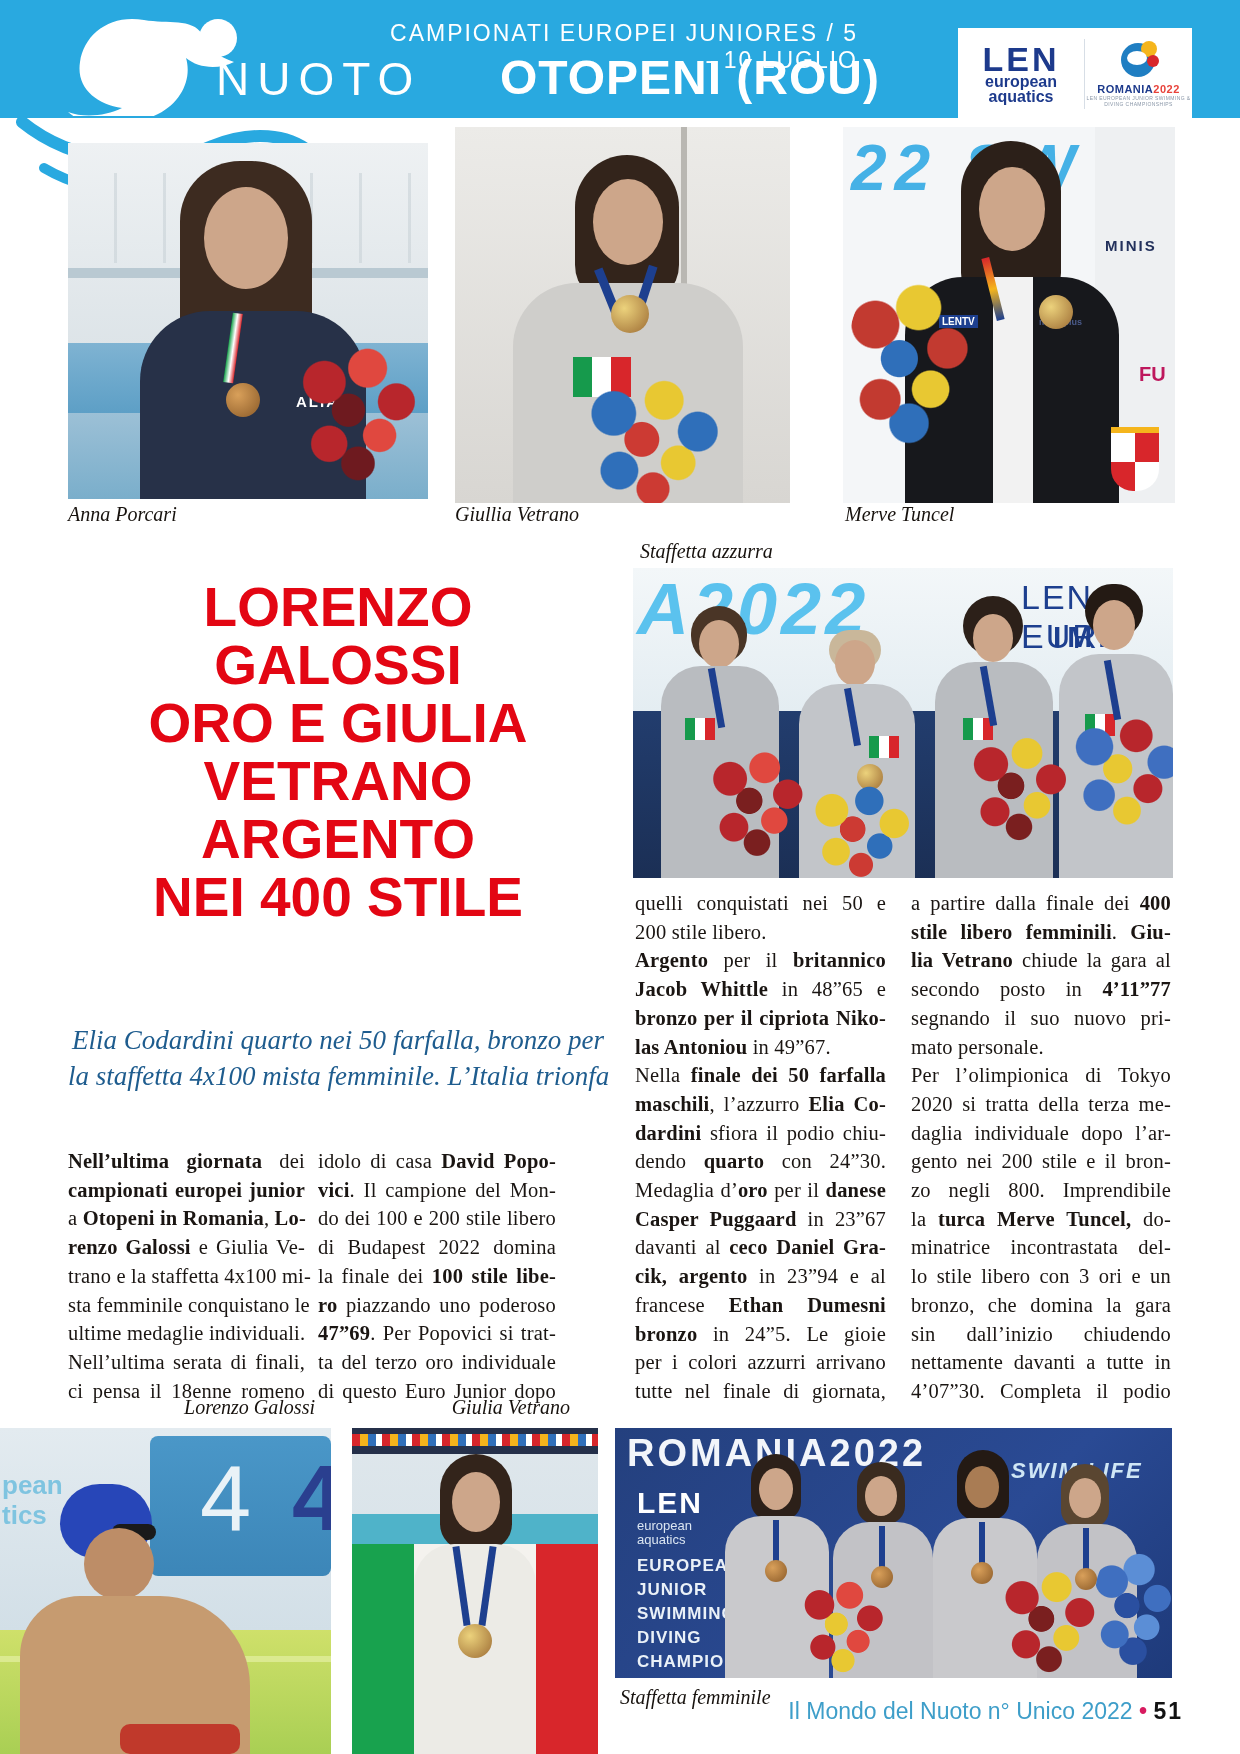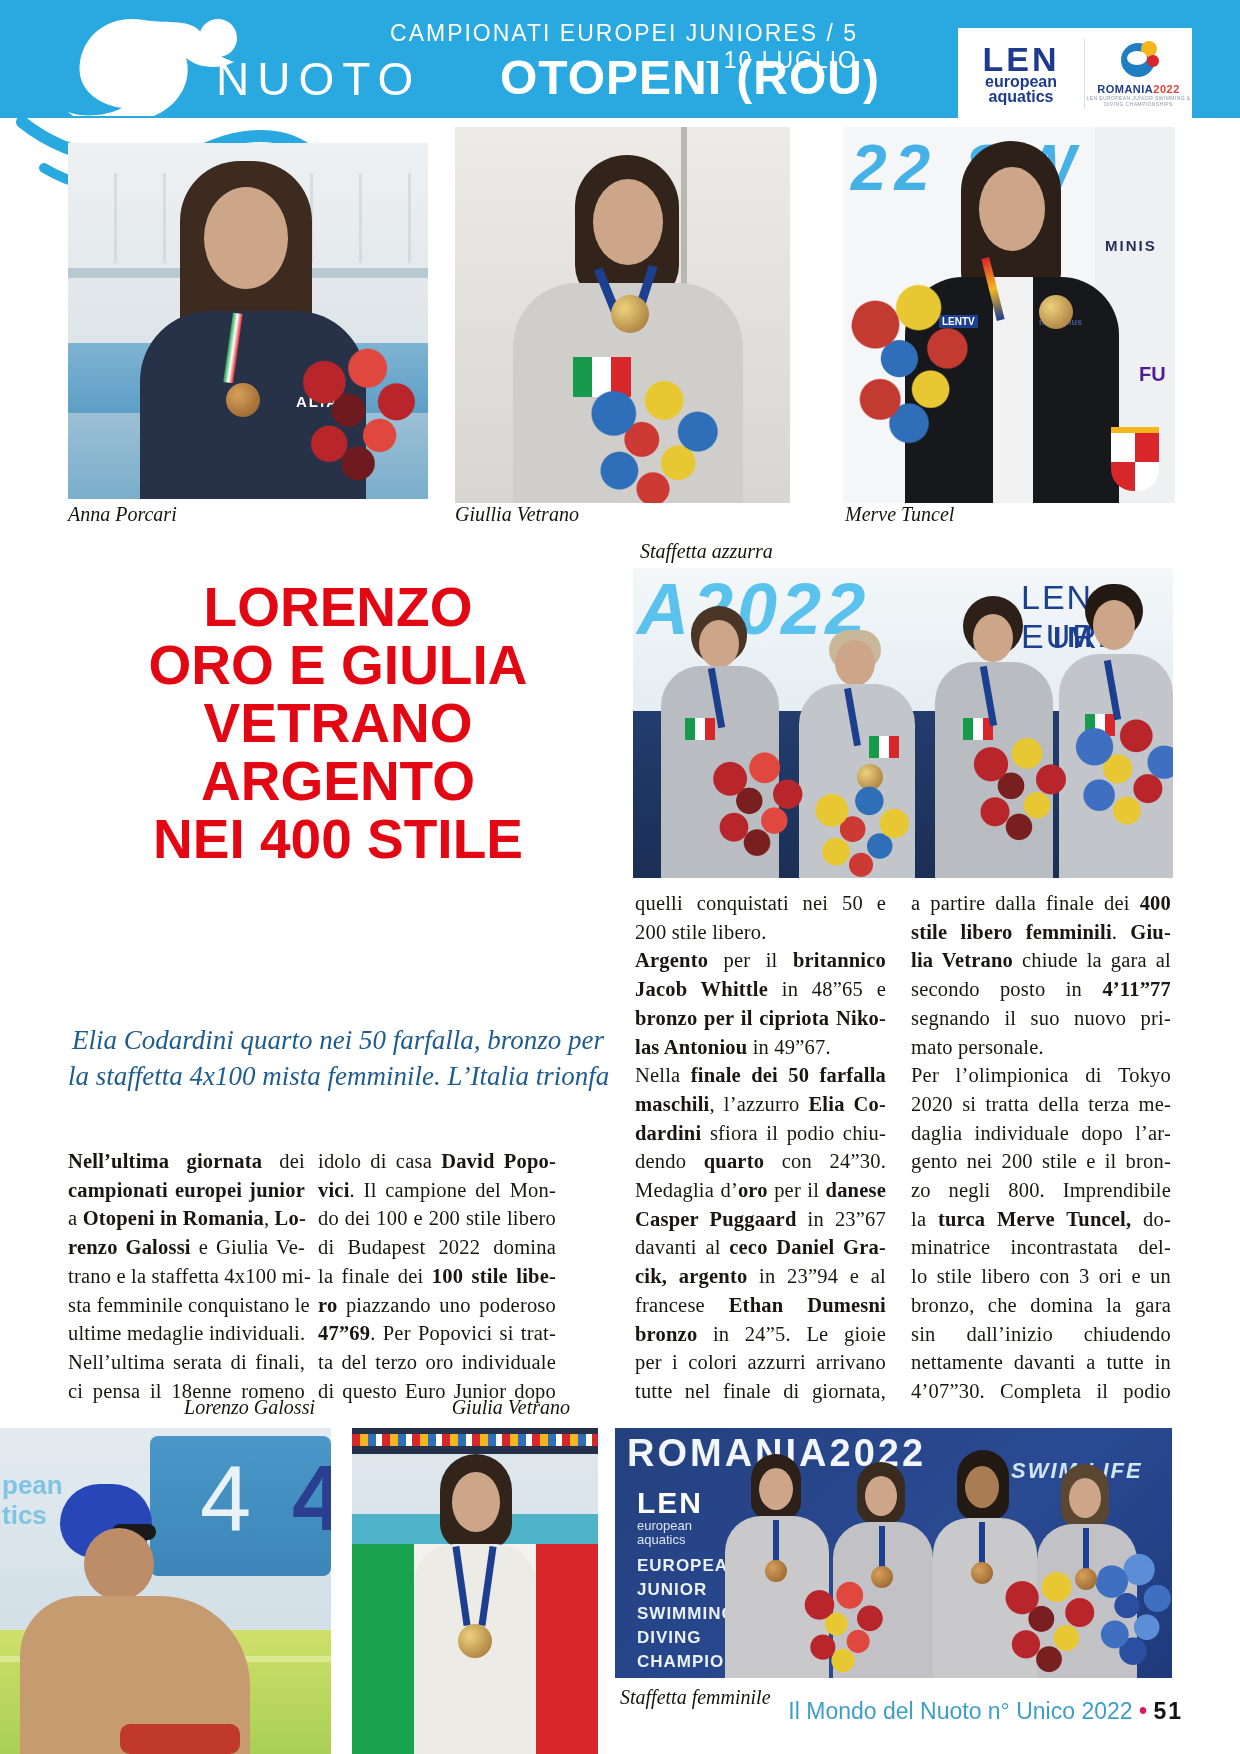--- a/index.html
+++ b/index.html
@@ -127,21 +127,21 @@
     <div class="rib" style="left:186px;top:138px;width:9px;height:50px;transform:rotate(18deg);"></div>
     <div class="medal" style="left:156px;top:168px;width:38px;height:38px;"></div>
     <div class="bouq" style="left:128px;top:250px;width:140px;height:130px;--c1:#2f6fba;--c2:#e8c832;--c3:#cc3a33;"></div>
   </div>
   <div class="d cap" style="left:455px;top:503px;">Giullia Vetrano</div>
 
   <div class="photo" style="left:843px;top:127px;width:332px;height:376px;background:#f4f6f8;">
     <div class="ovtxt" style="left:8px;top:4px;font-size:64px;font-style:italic;color:#45b1e6;letter-spacing:8px;">22 SW</div>
     <div class="d" style="left:252px;top:0;width:80px;height:376px;background:#eef0f2;"></div>
     <div class="ovtxt" style="left:262px;top:110px;font-size:15px;color:#23315c;letter-spacing:2px;">MINIS</div>
-    <div class="ovtxt" style="left:296px;top:236px;font-size:20px;color:#4c1d95;">FU</div>
+    <div class="ovtxt" style="left:296px;top:236px;font-size:20px;color:#be185d;">FU</div>
     <div class="hair" style="left:118px;top:14px;width:100px;height:168px;border-radius:50px 50px 36px 36px;background:#2c2019;"></div>
     <div class="face" style="left:136px;top:40px;width:66px;height:84px;"></div>
     <div class="torso" style="left:62px;top:150px;width:214px;height:226px;background:#17181c;border-radius:58px 58px 0 0;"></div>
     <div class="d" style="left:150px;top:150px;width:40px;height:226px;background:#f2f2f2;"></div>
     <div class="ovtxt" style="left:96px;top:188px;font-size:10px;color:#fff;background:#1d3f8f;padding:1px 3px;">LENTV</div>
     <div class="ovtxt" style="left:196px;top:190px;font-size:9px;color:#4a5a8a;">microplus</div>
     <div class="rib" style="left:146px;top:130px;width:8px;height:64px;transform:rotate(-14deg);background:linear-gradient(180deg,#d8262b,#f5b51c,#1d3f8f);"></div>
     <div class="medal" style="left:196px;top:168px;width:34px;height:34px;"></div>
     <div class="bouq" style="left:6px;top:150px;width:120px;height:170px;--c1:#c23a30;--c2:#e8c832;--c3:#2f6fba;"></div>
     <div class="d" style="left:268px;top:300px;width:48px;height:58px;background:conic-gradient(#d8262b 0 25%,#fff 25% 50%,#d8262b 50% 75%,#fff 75%);border-radius:0 0 22px 22px;border-top:6px solid #f5b51c;"></div>
@@ -179,20 +179,21 @@
     <div class="rib" style="left:476px;top:92px;width:7px;height:60px;transform:rotate(-10deg);"></div>
     <div class="medal" style="left:224px;top:196px;width:26px;height:26px;"></div>
     <div class="bouq" style="left:76px;top:180px;width:96px;height:110px;--c1:#b8262c;--c2:#e0483f;--c3:#7a1f1f;"></div>
     <div class="bouq" style="left:176px;top:216px;width:104px;height:94px;--c1:#e8c832;--c2:#2f6fba;--c3:#cc3a33;"></div>
     <div class="bouq" style="left:336px;top:166px;width:100px;height:108px;--c1:#b8262c;--c2:#e8c832;--c3:#7a1f1f;"></div>
     <div class="bouq" style="left:436px;top:148px;width:116px;height:110px;--c1:#3f6fc0;--c2:#b8262c;--c3:#e8c832;"></div>
   </div>
 
   <div class="d hl" style="left:68px;top:578px;width:540px;">
       <div class="tl"><span>LORENZO</span></div>
+      <div class="tl"><span>GALOSSI</span></div>
       <div class="tl"><span>ORO E GIULIA</span></div>
       <div class="tl"><span>VETRANO</span></div>
       <div class="tl"><span>ARGENTO</span></div>
       <div class="tl"><span>NEI 400 STILE</span></div>
     </div>
   <div class="d stand" style="left:68px;top:1022px;width:540px;">
       <div class="tl"><span>Elia Codardini quarto nei 50 farfalla, bronzo per</span></div>
       <div class="tl"><span>la staffetta 4x100 mista femminile. L’Italia trionfa</span></div>
     </div>
 

